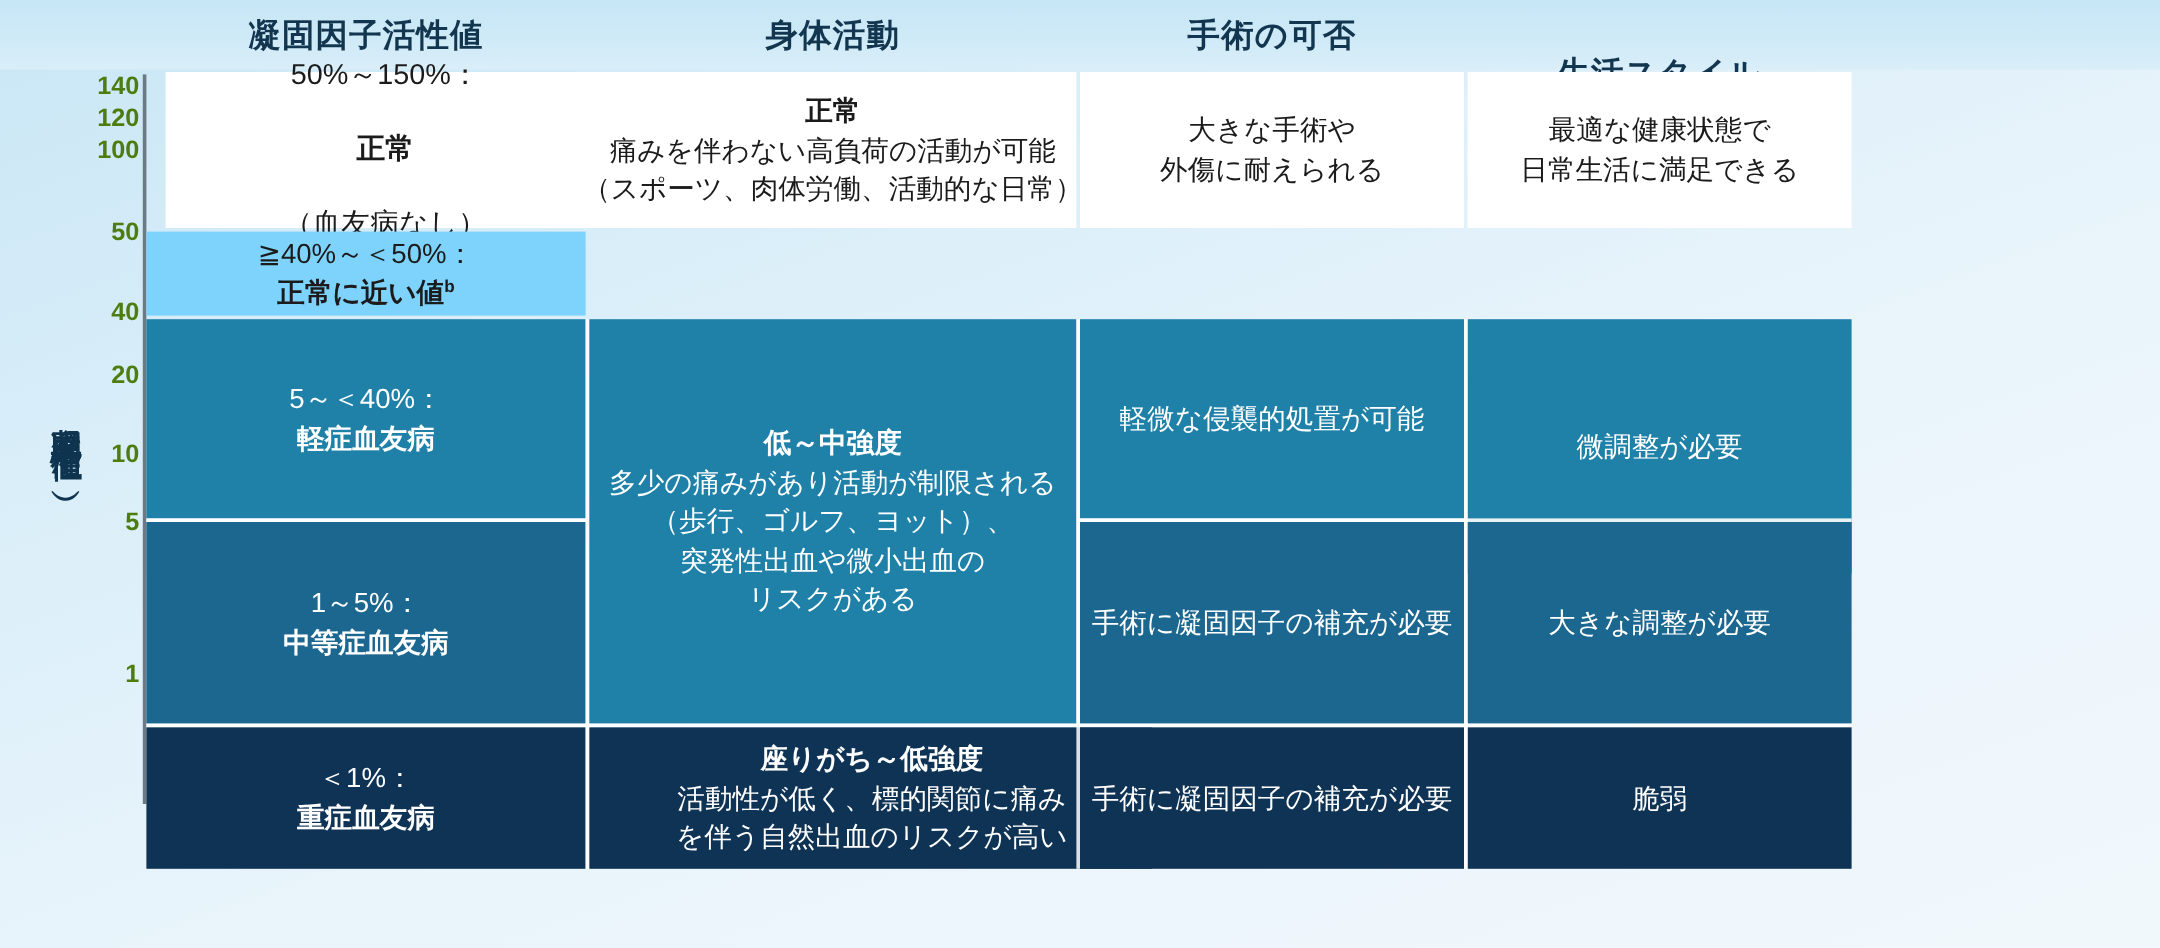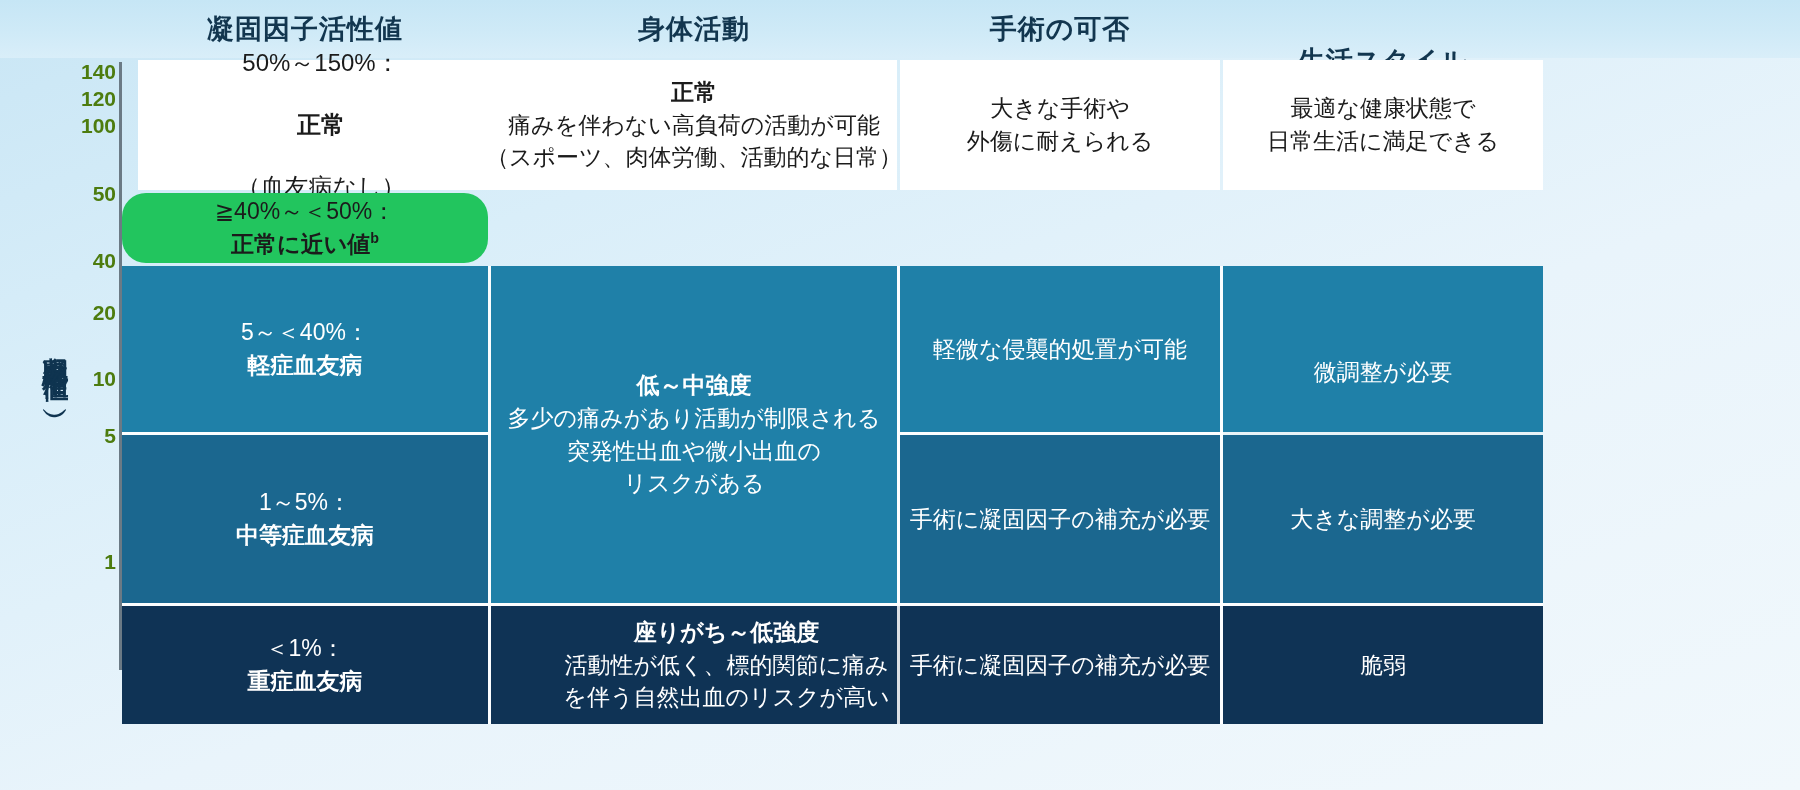--- a/index.html
+++ b/index.html
@@ -104,21 +104,21 @@
     text-align: center;
     padding: 4px 10px;
     line-height: 1.42;
   }
   .cell .t-bold {
     font-weight: bold;
   }
   .cell .line { display: block; white-space: nowrap; }
 
   .bg-white   { background: #ffffff; }
-  .bg-lav     { background: #22c55e; border-radius: 24px; }
+  .bg-lav     { background: #7dd3fc; }
   .bg-mid     { background: #1f80a8; }
   .bg-mid2    { background: #1b678f; }
   .bg-dark    { background: #0f3355; }
   .bg-none    { background: transparent; }
 
   .txt-dark  { color: #1b1b1b; }
   .txt-white { color: #ffffff; }
 
   .sep-v {
     position: absolute;
@@ -194,20 +194,21 @@
     <div class="cell bg-none" style="left:369px;top:133px;width:1052px;height:70px;"></div>
 
     <div class="cell bg-mid txt-white fs-23" style="left:0;top:206px;width:366px;height:166px;">
       <span class="line">5～＜40%：</span>
       <span class="line t-bold">軽症血友病</span>
     </div>
 
     <div class="cell bg-mid txt-white fs-23" style="left:369px;top:206px;width:406px;height:337px;">
       <span class="line t-bold">低～中強度</span>
       <span class="line">多少の痛みがあり活動が制限される</span>
+      <span class="line">（歩行、ゴルフ、ヨット）、</span>
       <span class="line">突発性出血や微小出血の</span>
       <span class="line">リスクがある</span>
     </div>
 
     <div class="cell bg-mid txt-white fs-23" style="left:778px;top:206px;width:320px;height:166px;justify-content:center;">
       <span class="line">軽微な侵襲的処置が可能</span>
     </div>
 
     <div class="cell bg-mid txt-white fs-23" style="left:1101px;top:206px;width:320px;height:212px;">
       <span class="line">微調整が必要</span>

